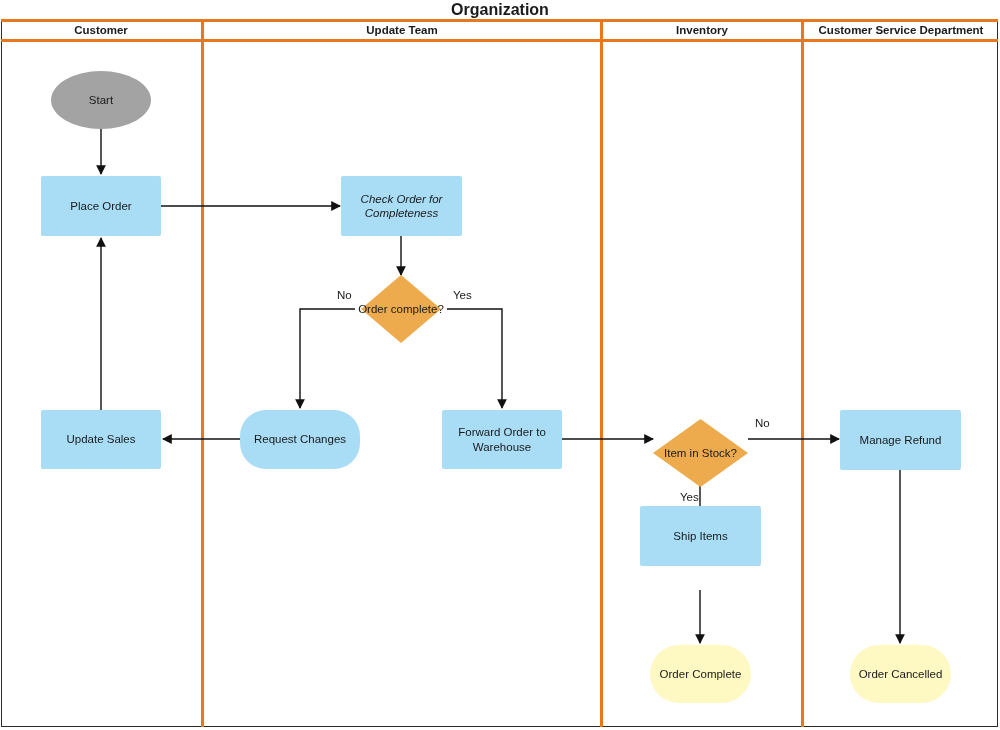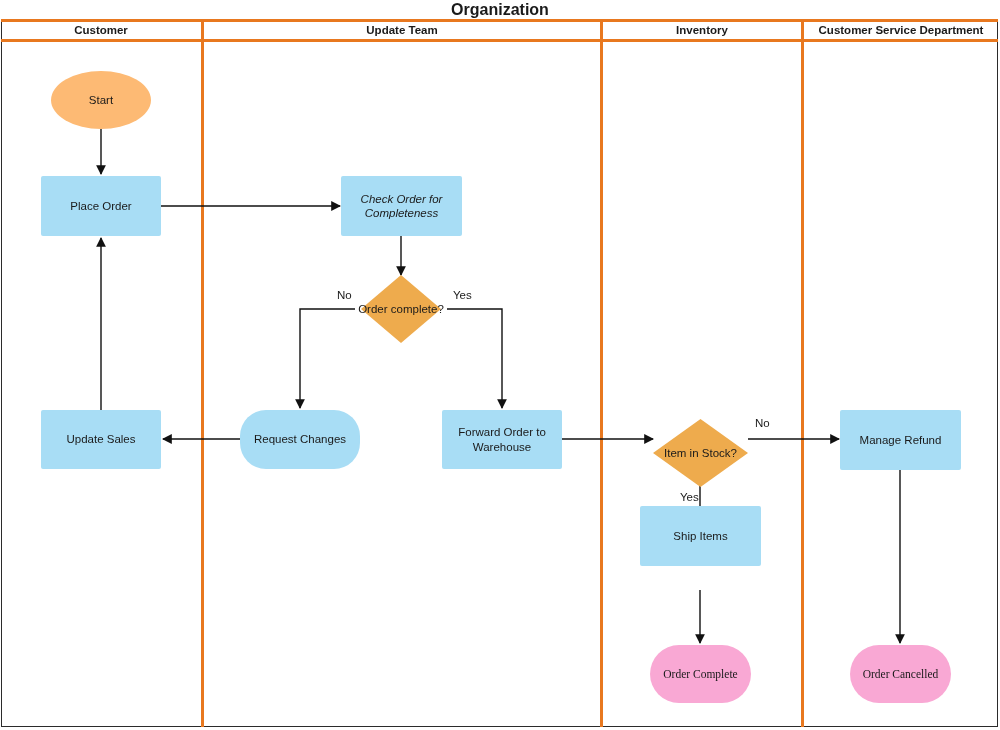--- a/index.html
+++ b/index.html
@@ -81,27 +81,26 @@
     text-align: center;
     font-size: 11.5px;
     color: #1a1a1a;
     line-height: 1.25;
   }
   .node-process {
     background: #a8ddf5;
     border-radius: 2px;
   }
   .node-start {
-    background: #fdba74;
+    background: #a3a3a3;
     border-radius: 50%;
   }
   .node-end {
-    background: #f9a8d4;
+    background: #fef9c3;
     border-radius: 30px;
-    font-family: Liberation Serif, serif;
   }
   .node-decision {
     background: transparent;
   }
   .diamond-shape {
     position: absolute;
     left: 0;
     top: 0;
     width: 100%;
     height: 100%;

